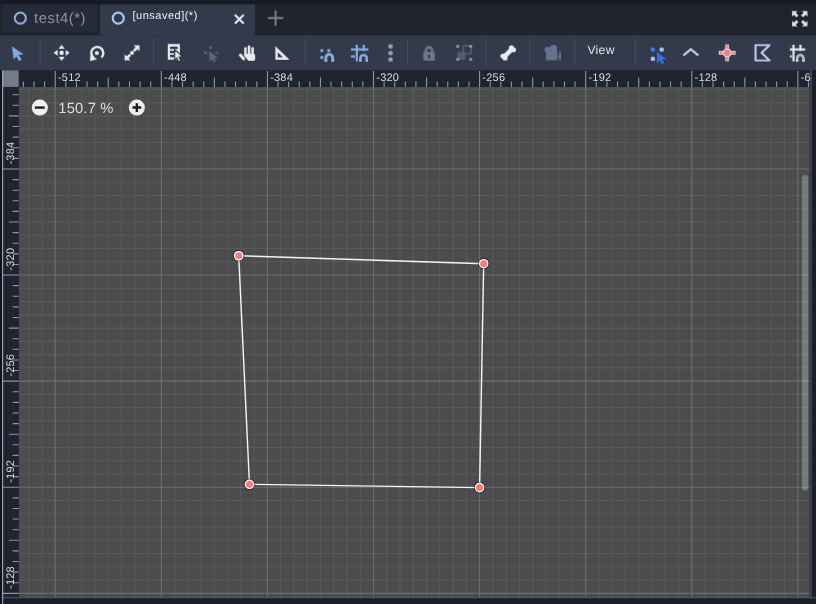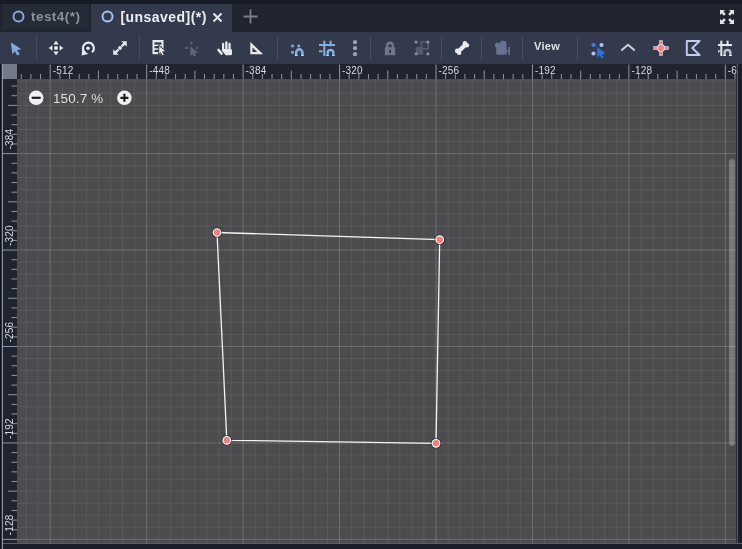--- a/index.html
+++ b/index.html
@@ -1,29 +1,29 @@
 <!DOCTYPE html>
 <html><head><meta charset="utf-8">
 <style>
 * { margin:0; padding:0; box-sizing:border-box; }
-.txt { transform:translateZ(0);font-weight:bold; }
+.txt { transform:translateZ(0); }
 html,body { width:742px; height:549px; overflow:hidden; background:#1f242f;
   font-family:"Liberation Sans", sans-serif; -webkit-font-smoothing:antialiased; }
 #root { position:relative; width:742px; height:549px; }
 .abs { position:absolute; }
 </style></head>
 <body>
 <div id="root">
 
 <div class="abs" style="left:0;top:0;width:742px;height:32px;background:#1f242f"></div>
 <div class="abs" style="left:0;top:0;width:742px;height:3.5px;background:#171b25"></div>
 <div class="abs" style="left:1.5px;top:4px;width:87.5px;height:25px;background:#252b37"></div>
 <div class="abs" style="left:91px;top:4px;width:140.5px;height:28px;background:#323a4b"></div>
 <div class="abs txt" style="left:31px;top:9px;font-size:13.5px;letter-spacing:0.45px;color:#8d929c">test4(*)</div>
-<div class="abs txt" style="left:120.5px;top:9px;font-size:14px;letter-spacing:0.45px;color:#eceef2">[unsaved](*)</div>
+<div class="abs txt" style="left:120.5px;top:9px;font-size:10px;letter-spacing:0.45px;color:#eceef2">[unsaved](*)</div>
 
 <div class="abs" style="left:0;top:32px;width:742px;height:32px;background:#323a4b"></div>
 <div class="abs txt" style="left:534px;top:40px;font-size:11px;letter-spacing:0.3px;color:#dee2e8">View</div>
 <div style="position:absolute;left:35.5px;top:35px;width:1px;height:25px;background:#454d5e"></div>
 <div style="position:absolute;left:139.4px;top:35px;width:1px;height:25px;background:#454d5e"></div>
 <div style="position:absolute;left:277px;top:35px;width:1px;height:25px;background:#454d5e"></div>
 <div style="position:absolute;left:369.5px;top:35px;width:1px;height:25px;background:#454d5e"></div>
 <div style="position:absolute;left:440.5px;top:35px;width:1px;height:25px;background:#454d5e"></div>
 <div style="position:absolute;left:481px;top:35px;width:1px;height:25px;background:#454d5e"></div>
 <div style="position:absolute;left:521.5px;top:35px;width:1px;height:25px;background:#454d5e"></div>

